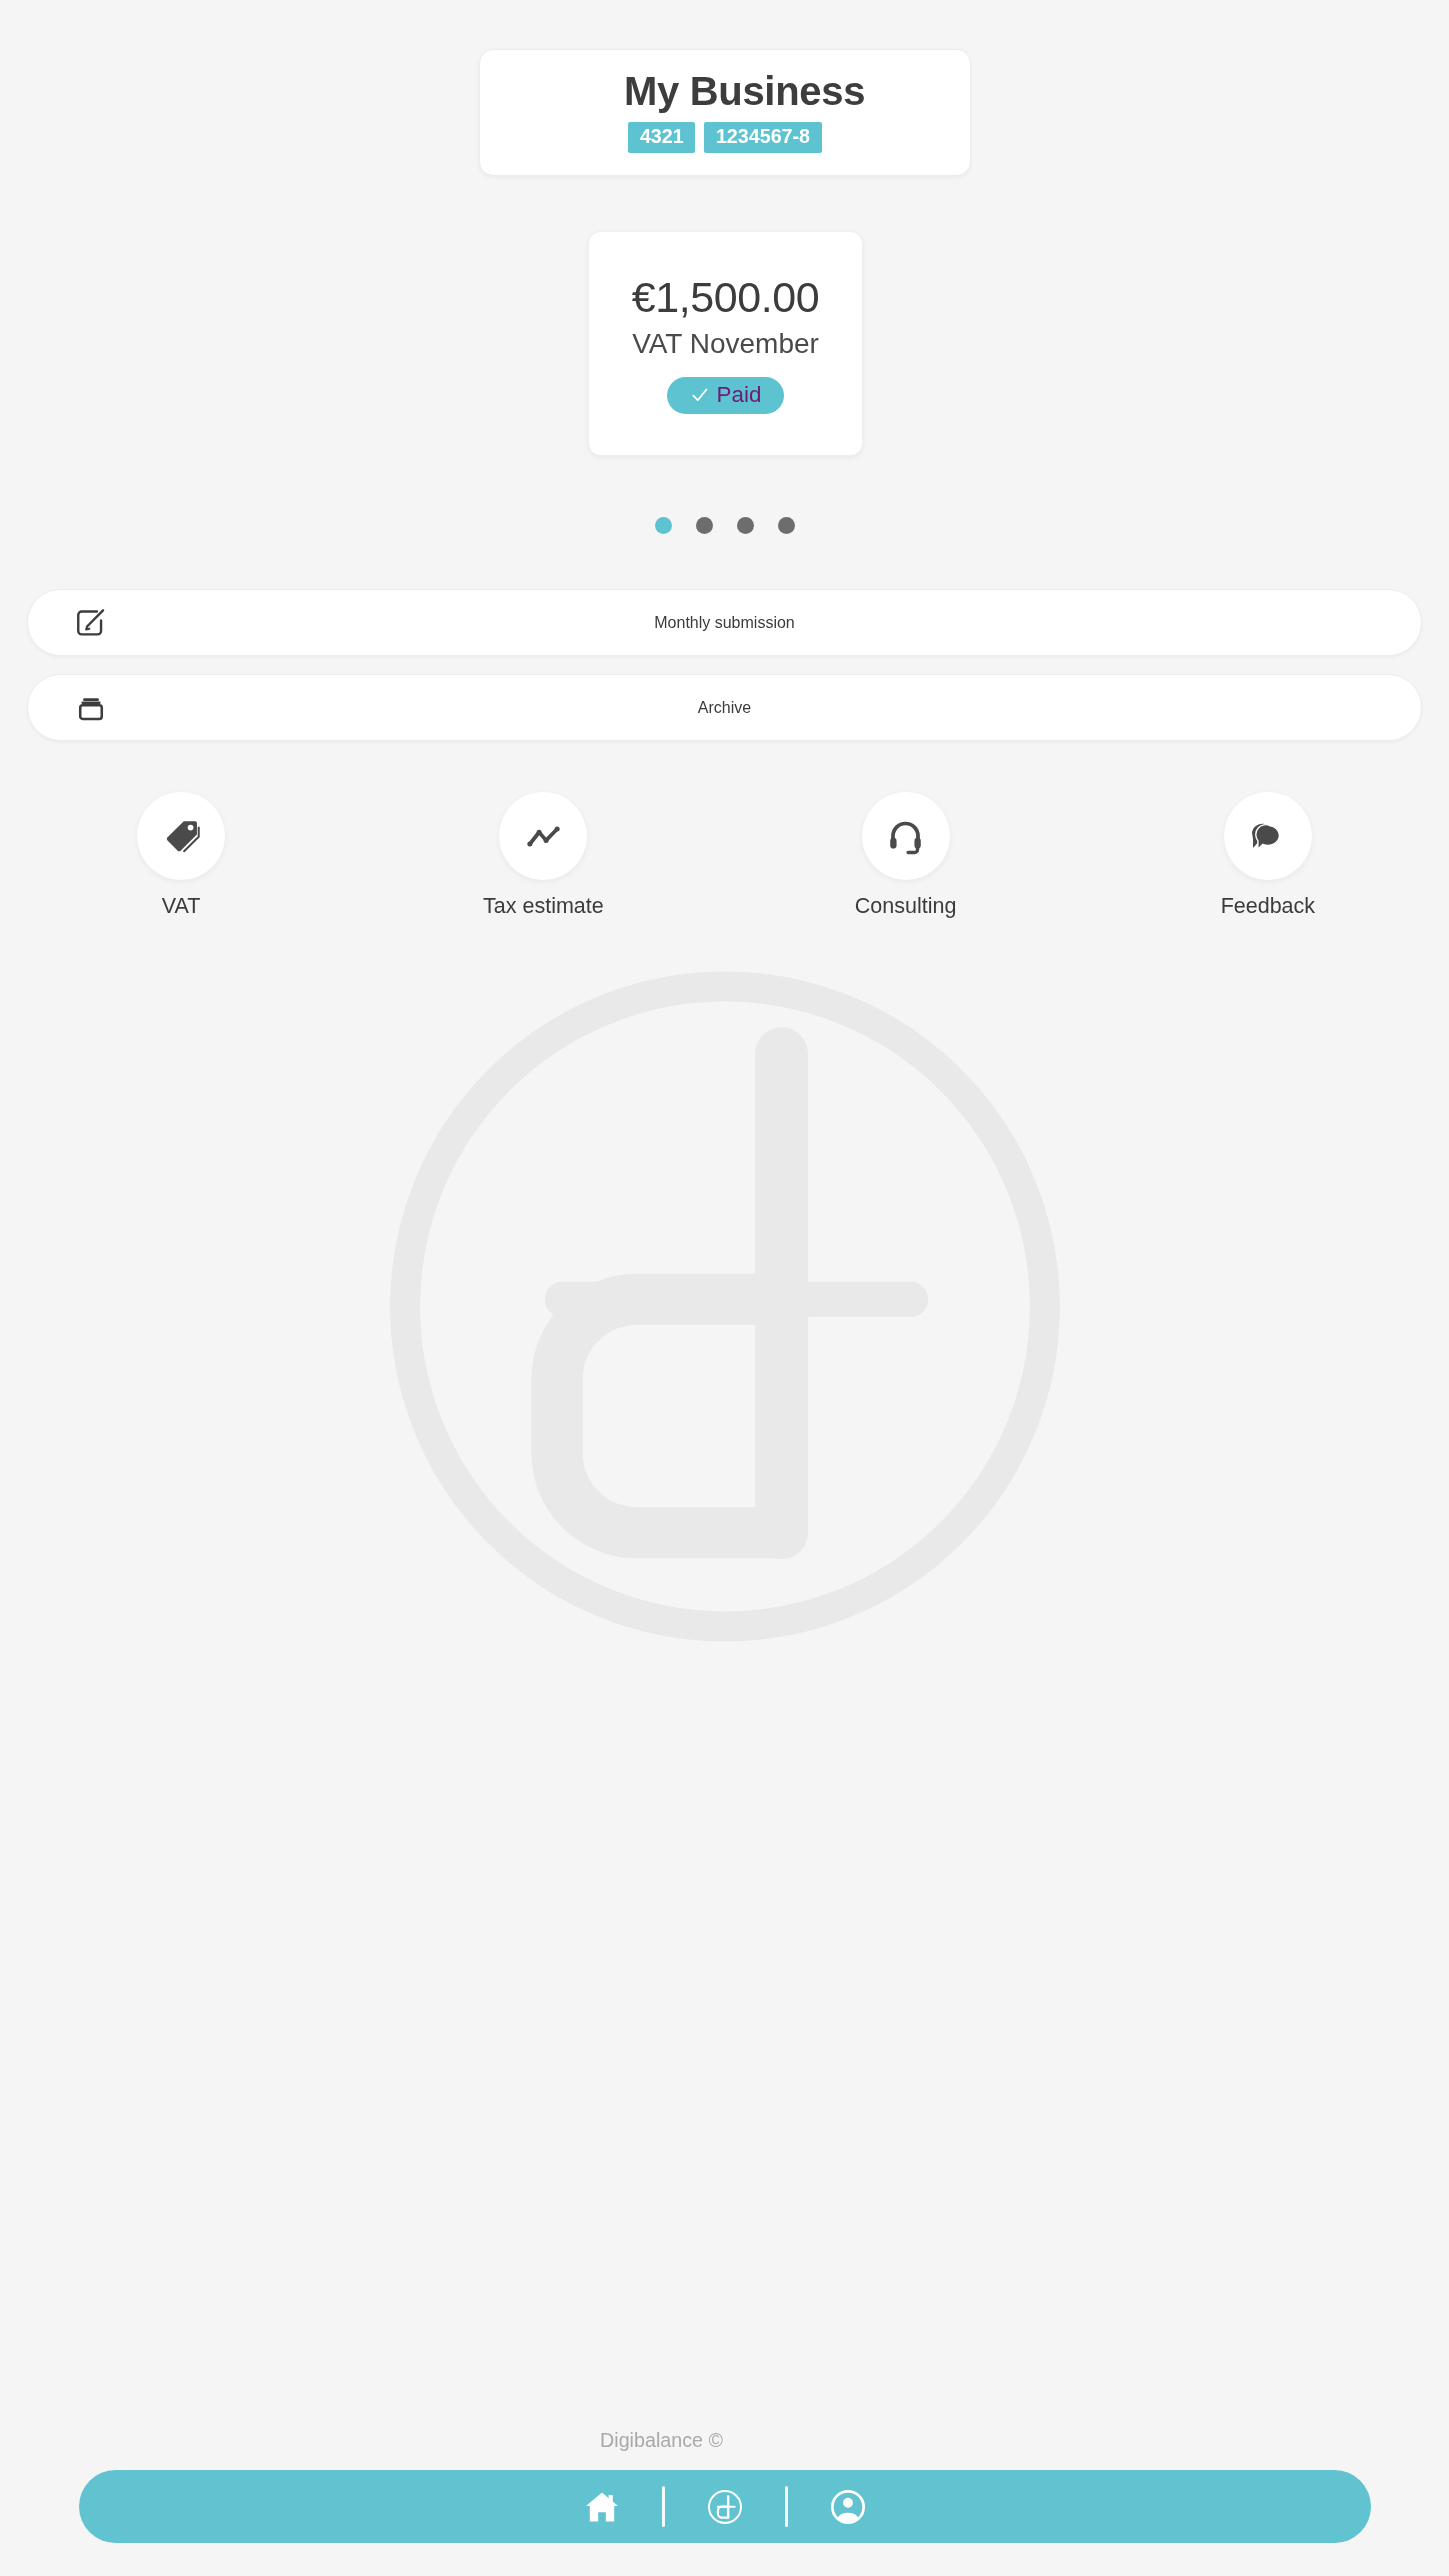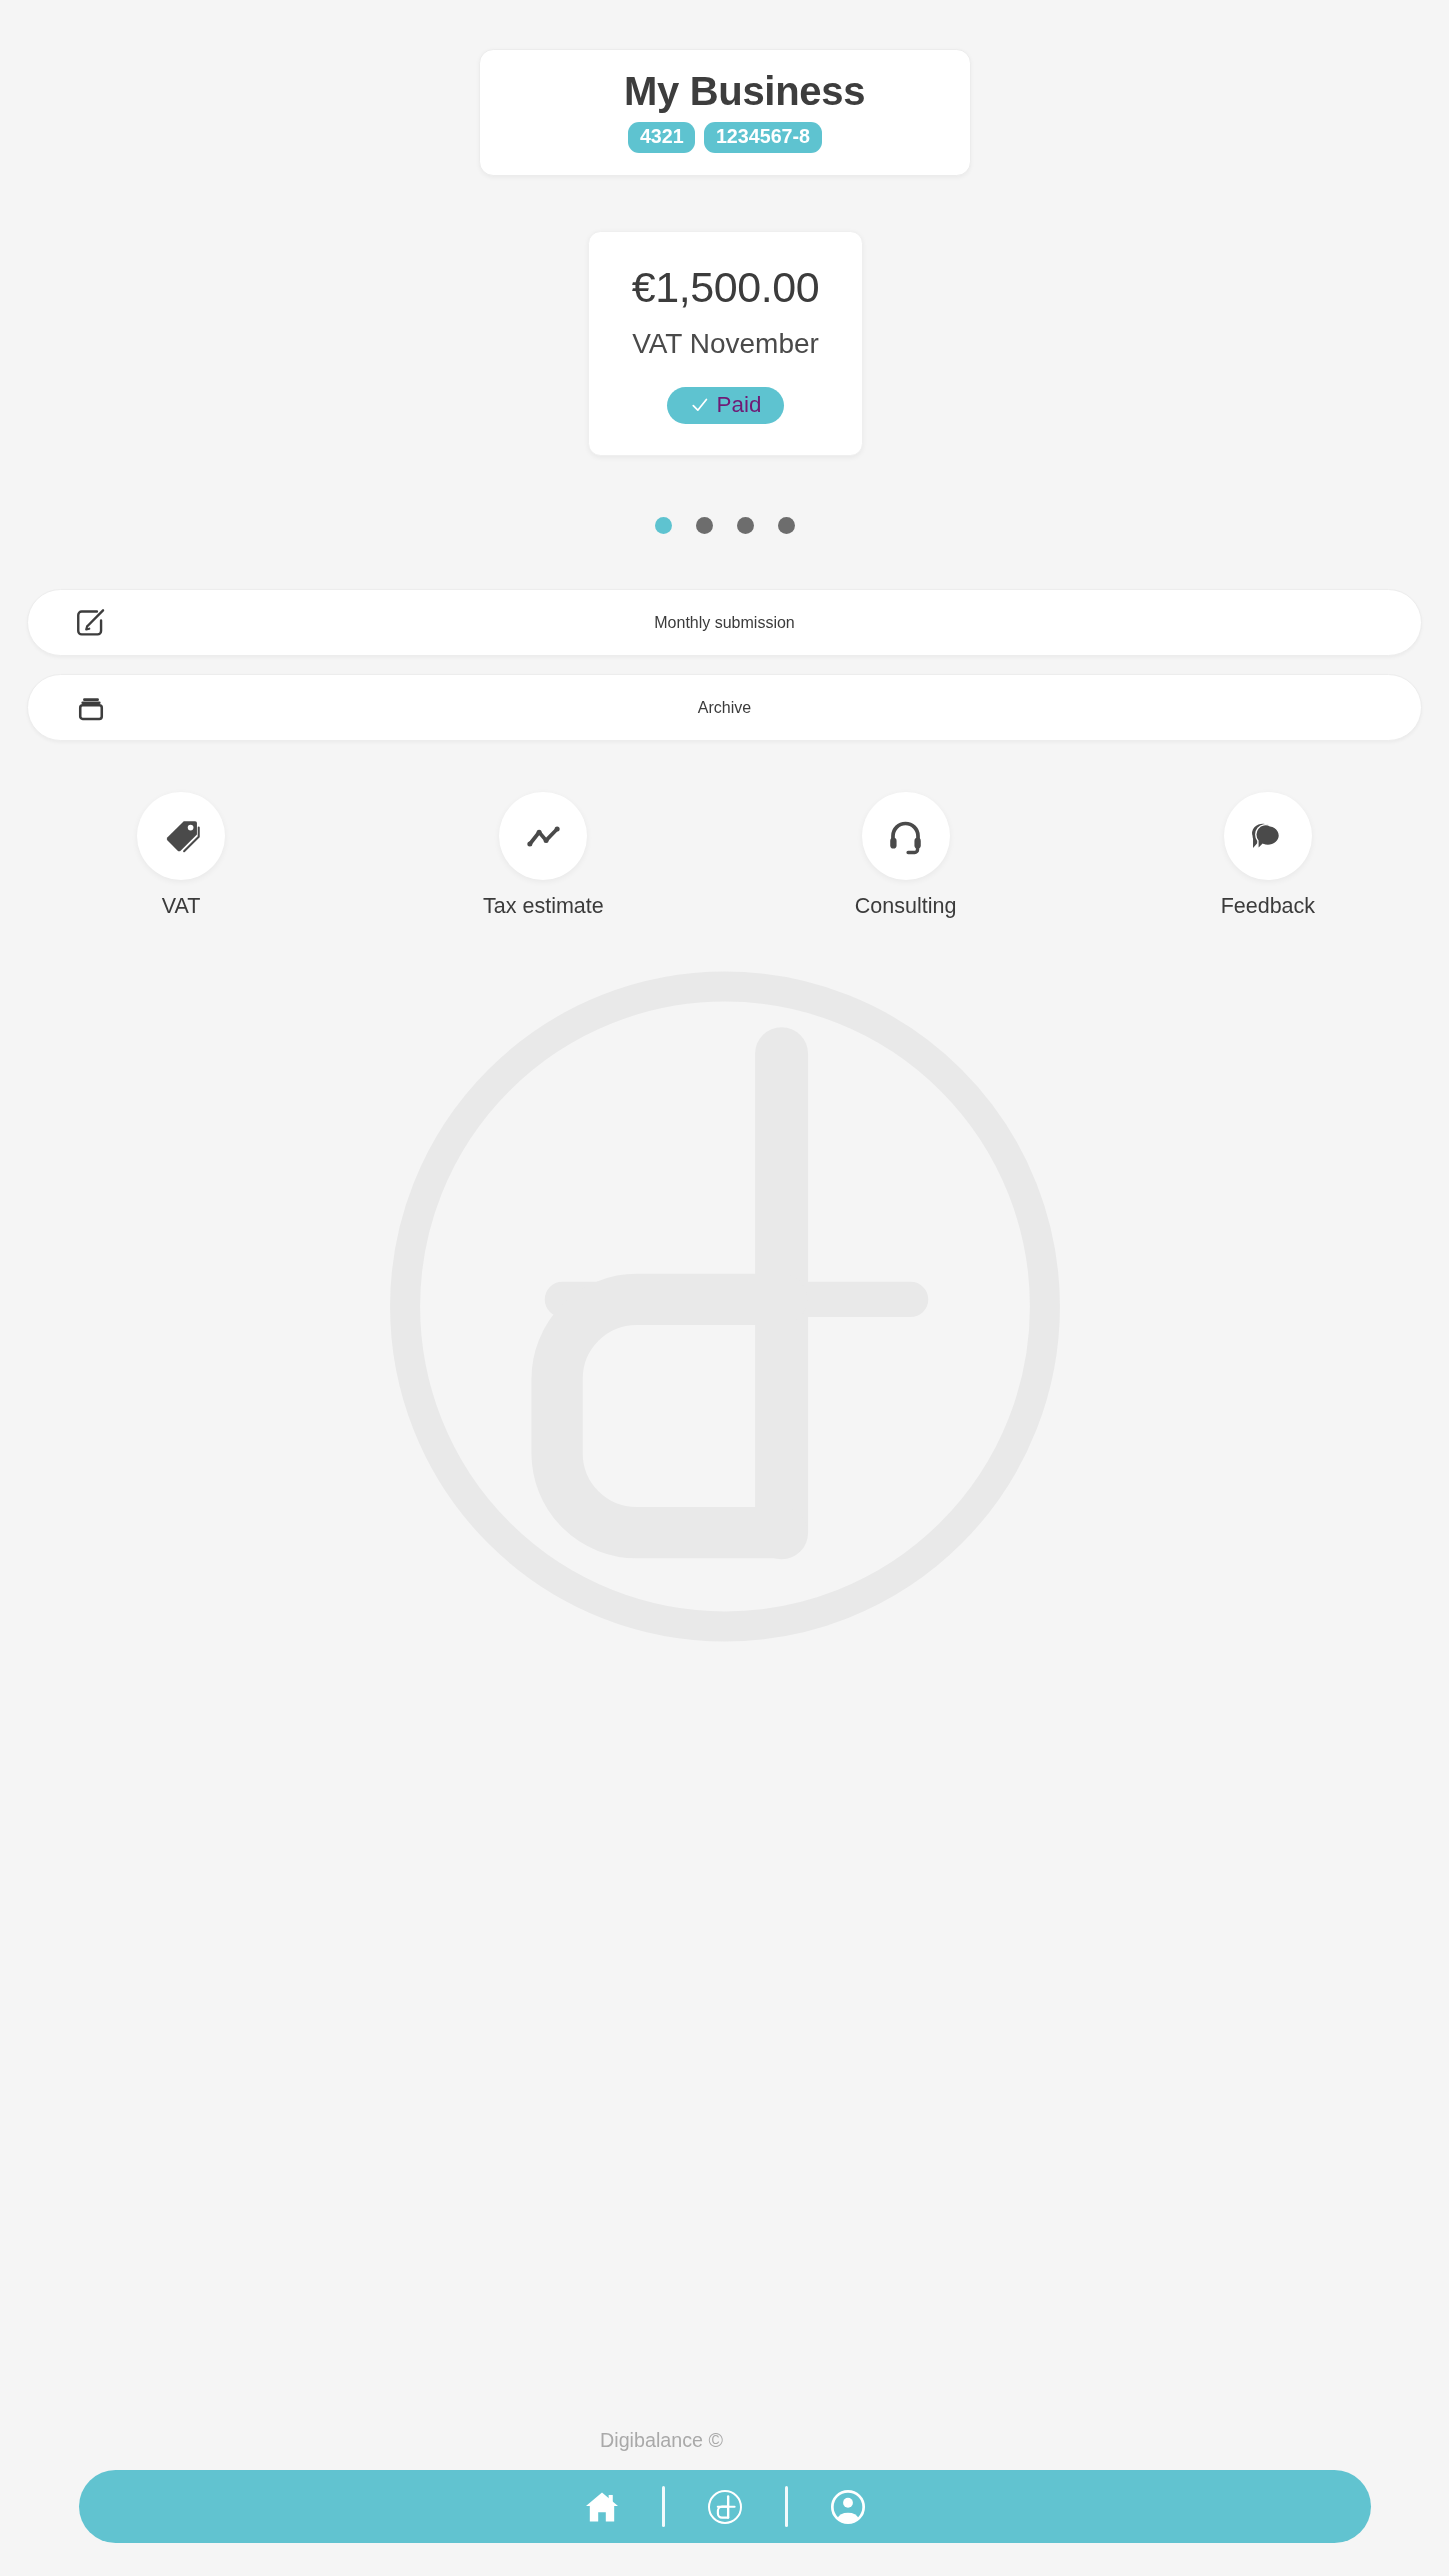--- a/index.html
+++ b/index.html
@@ -63,40 +63,40 @@
     justify-content: center;
     gap: 9px;
   }
   .badge {
     display: inline-block;
     background: #5ec3d0;
     color: #ffffff;
     font-size: 19.7px;
     font-weight: bold;
     padding: 3.6px 11.6px 5.4px;
-    border-radius: 11px;
+    border-radius: 2px;
     line-height: 1.1;
   }
 
   
   #vat-card {
     position: absolute;
     left: 588px;
     top: 231px;
     width: 275px;
     height: 225px;
     background: #ffffff;
     border: 0.9px solid #efefef;
     border-radius: 12.5px;
     box-shadow: 0 1.8px 5.4px rgba(0,0,0,0.05);
     display: flex;
     flex-direction: column;
     align-items: center;
     justify-content: center;
-    gap: 11px;
+    gap: 1px;
   }
   #vat-card .amount {
     font-size: 43px;
     color: #3c3c3c;
     letter-spacing: -0.4px;
     line-height: 1.15;
   }
   #vat-card .period {
     font-size: 28px;
     color: #4a4a4a;

